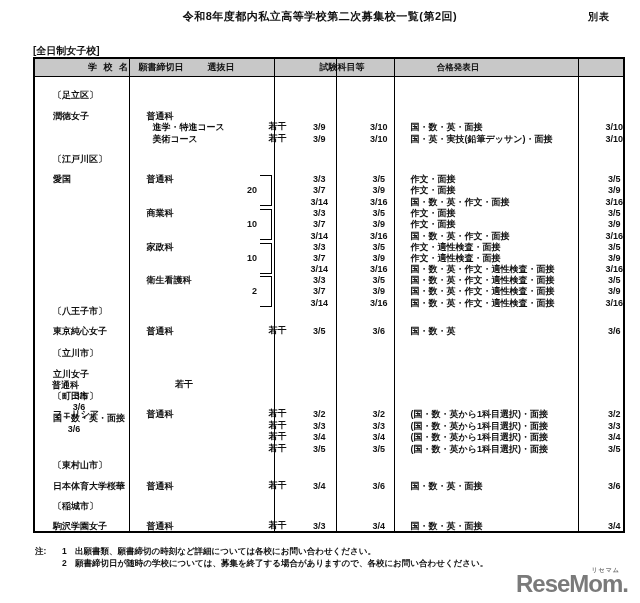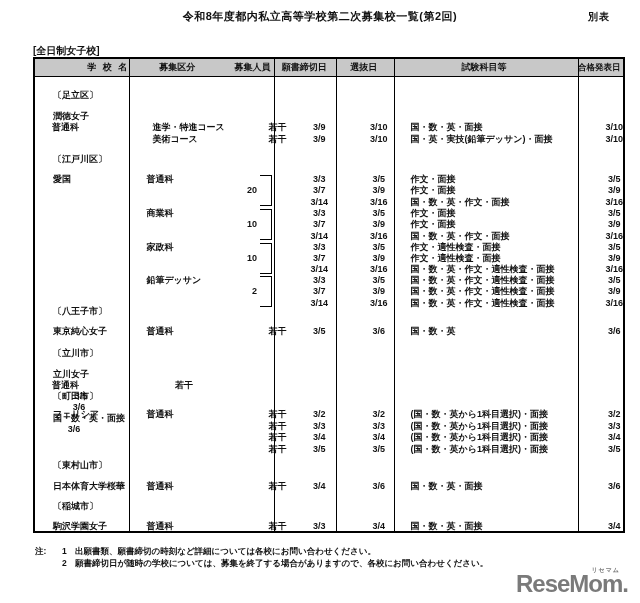--- a/index.html
+++ b/index.html
@@ -49,21 +49,21 @@
 
   .line {
     position:absolute; left:15px; width:100%; height:11px;
     display:flex; font-size:9px; font-weight:bold; line-height:11px;
     white-space:nowrap;
   }
   .c-school { width:95px; padding-left:3px; }
   .c-divcap { width:145px; display:flex; justify-content:space-between; }
   .c-divcap .division { padding-left:2px; }
   .c-divcap .division.indent { padding-left:8px; }
-  .c-divcap .capacity { padding-right:2px; }
+  .c-divcap .capacity { padding-right:2px;font-family:Liberation Mono, monospace; }
   .c-deadline { width:62px; text-align:center; }
   .c-selection { width:58px; text-align:center; }
   .c-subjects { width:184px; padding-left:3px; }
   .c-announcement { width:48px; text-align:center; }
 
   .bracket {
     position:absolute; left:225px; width:12px;
     border-top:1.5px solid #000; border-right:1.5px solid #000; border-bottom:1.5px solid #000;
   }
   .bracket-value {
@@ -97,42 +97,38 @@
 
 <div class="page">
 
   <div class="title">令和8年度都内私立高等学校第二次募集校一覧(第2回)</div>
   <div class="annex">別表</div>
   <div class="section-label">[全日制女子校]</div>
 
   <div class="table">
     <div class="thead">
       <div class="h-school">学 校 名</div>
-      <div class="h-divcap">
-        <span>募集区分</span>
-        <span>募集人員</span>
-      </div>
       <div class="h-deadline">願書締切日</div>
       <div class="h-selection">選抜日</div>
       <div class="h-subjects">試験科目等</div>
       <div class="h-announcement">合格発表日</div>
     </div>
     <div class="tbody" id="tbody">
         <div class="line" style="top: 12px;">
           <div class="c-school">〔足立区〕</div>
           <div class="c-divcap">
             <span class="division"></span>
             <span class="capacity"></span>
           </div>
           <div class="c-deadline"></div>
           <div class="c-selection"></div>
           <div class="c-subjects"></div>
           <div class="c-announcement"></div>
         </div>
-        <div class="line" style="top: 33px; flex-direction: column;">
+        <div class="line" style="top: 33px;">
           <div class="c-school">潤徳女子</div>
           <div class="c-divcap">
             <span class="division">普通科</span>
             <span class="capacity"></span>
           </div>
           <div class="c-deadline"></div>
           <div class="c-selection"></div>
           <div class="c-subjects"></div>
           <div class="c-announcement"></div>
         </div>
@@ -264,21 +260,21 @@
             <span class="capacity"></span>
           </div>
           <div class="c-deadline">3/14</div>
           <div class="c-selection">3/16</div>
           <div class="c-subjects">国・数・英・作文・適性検査・面接</div>
           <div class="c-announcement">3/16</div>
         </div>
         <div class="line" style="top: 197px;">
           <div class="c-school"></div>
           <div class="c-divcap">
-            <span class="division">鉛筆デッサン</span>
+            <span class="division">衛生看護科</span>
             <span class="capacity"></span>
           </div>
           <div class="c-deadline">3/3</div>
           <div class="c-selection">3/5</div>
           <div class="c-subjects">国・数・英・作文・適性検査・面接</div>
           <div class="c-announcement">3/5</div>
         </div>
         <div class="line" style="top: 208px;">
           <div class="c-school"></div>
           <div class="c-divcap">

